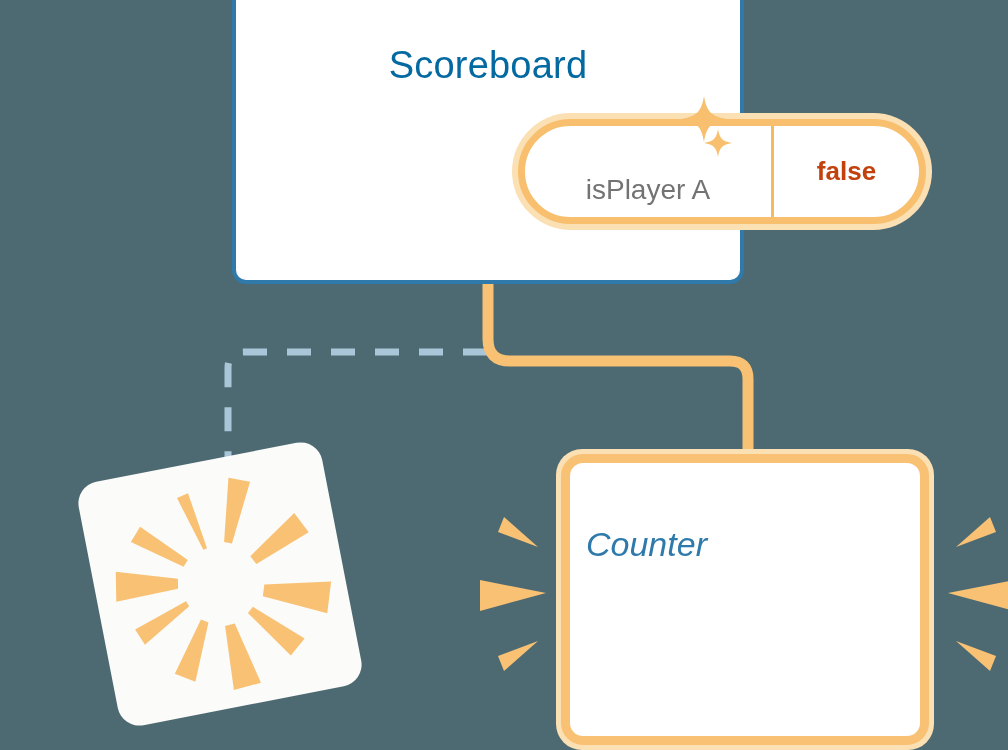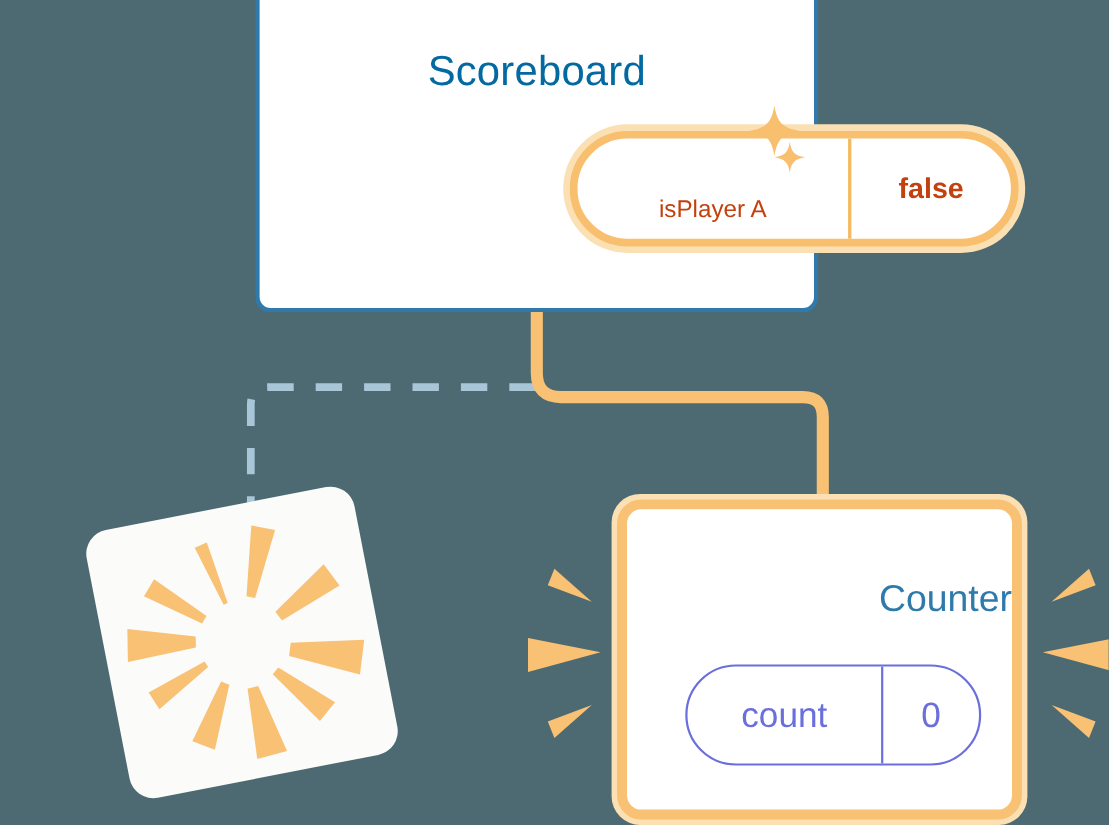--- a/index.html
+++ b/index.html
@@ -72,22 +72,22 @@
     background: #ffffff;
     box-sizing: border-box;
     display: flex;
     align-items: stretch;
   }
   .pill-hl .cell-key {
     flex: 0 0 246px;
     display: flex;
     align-items: center;
     justify-content: center;
-    font-size: 22px;
-    color: #c2410c;
+    font-size: 28px;
+    color: #737373;
     margin-top: 36px;
   }
   .pill-hl .divider {
     flex: 0 0 3px;
     background: #f5b95e;
   }
   .pill-hl .cell-val {
     flex: 1 1 auto;
     display: flex;
     align-items: center;
@@ -123,25 +123,26 @@
     position: absolute;
     left: 5px; top: 5px;
     right: 5px; bottom: 5px;
     border: 9px solid #f8c173;
     border-radius: 22px;
     background: #ffffff;
     box-sizing: border-box;
   }
   .counter-title {
     position: absolute;
-    left: 0; right: 0;
+    left: 16px; right: 0;
     top: 62px;
-    text-align: right;
+    text-align: left;
     color: #2e7aab;
     font-size: 34px;
+    font-style: italic;
   }
   .pill-plain {
     position: absolute;
     left: 53px;
     top: 141px;
     width: 269px;
     height: 92px;
     border: 2px solid #6b6fdc;
     border-radius: 999px;
     background: #ffffff;
@@ -262,21 +263,16 @@
       <path d="M4 88 L70 75 L70 106 Z"></path>
       <path d="M12 136 L46 166 L52 151 Z"></path>
     </g>
   </svg>
 
   <div class="counter-card">
     <div class="counter-halo"></div>
     <div class="counter-inner">
       <div class="counter-title">Counter</div>
 
-      <div class="pill-plain">
-        <div class="cell-key">count</div>
-        <div class="divider"></div>
-        <div class="cell-val">0</div>
-      </div>
     </div>
   </div>
 
 </div>
 
 </body></html>

